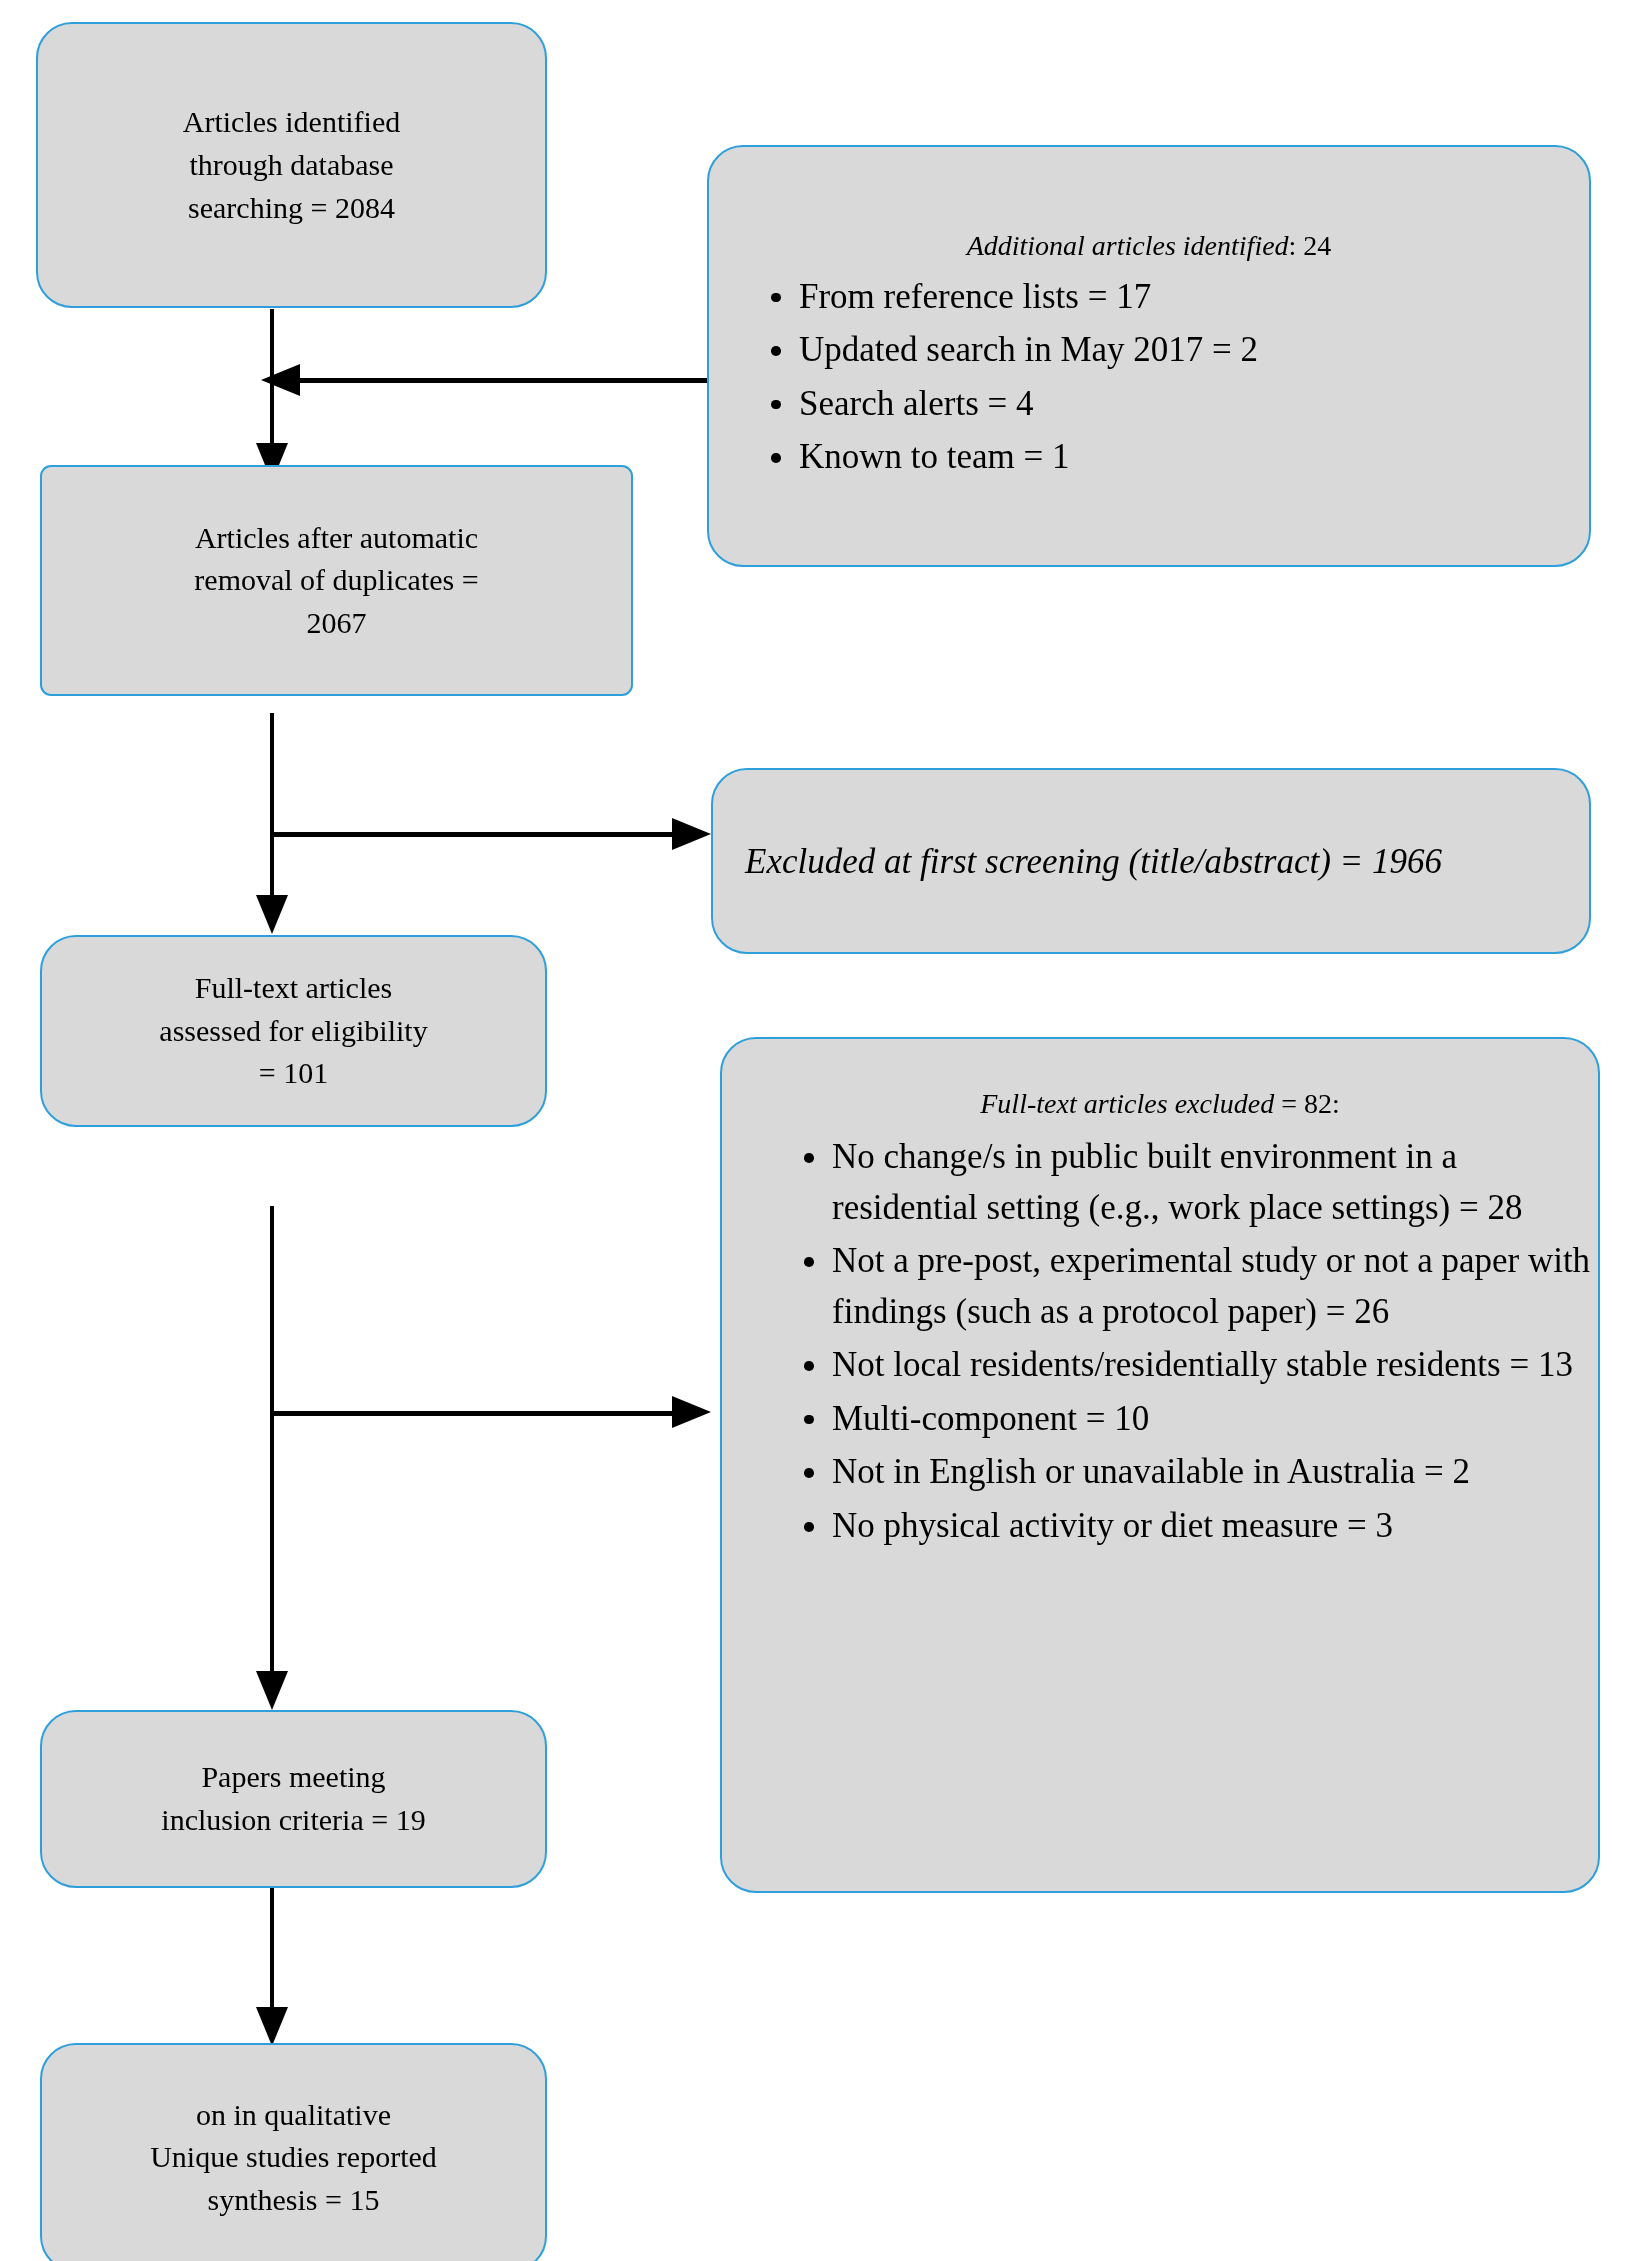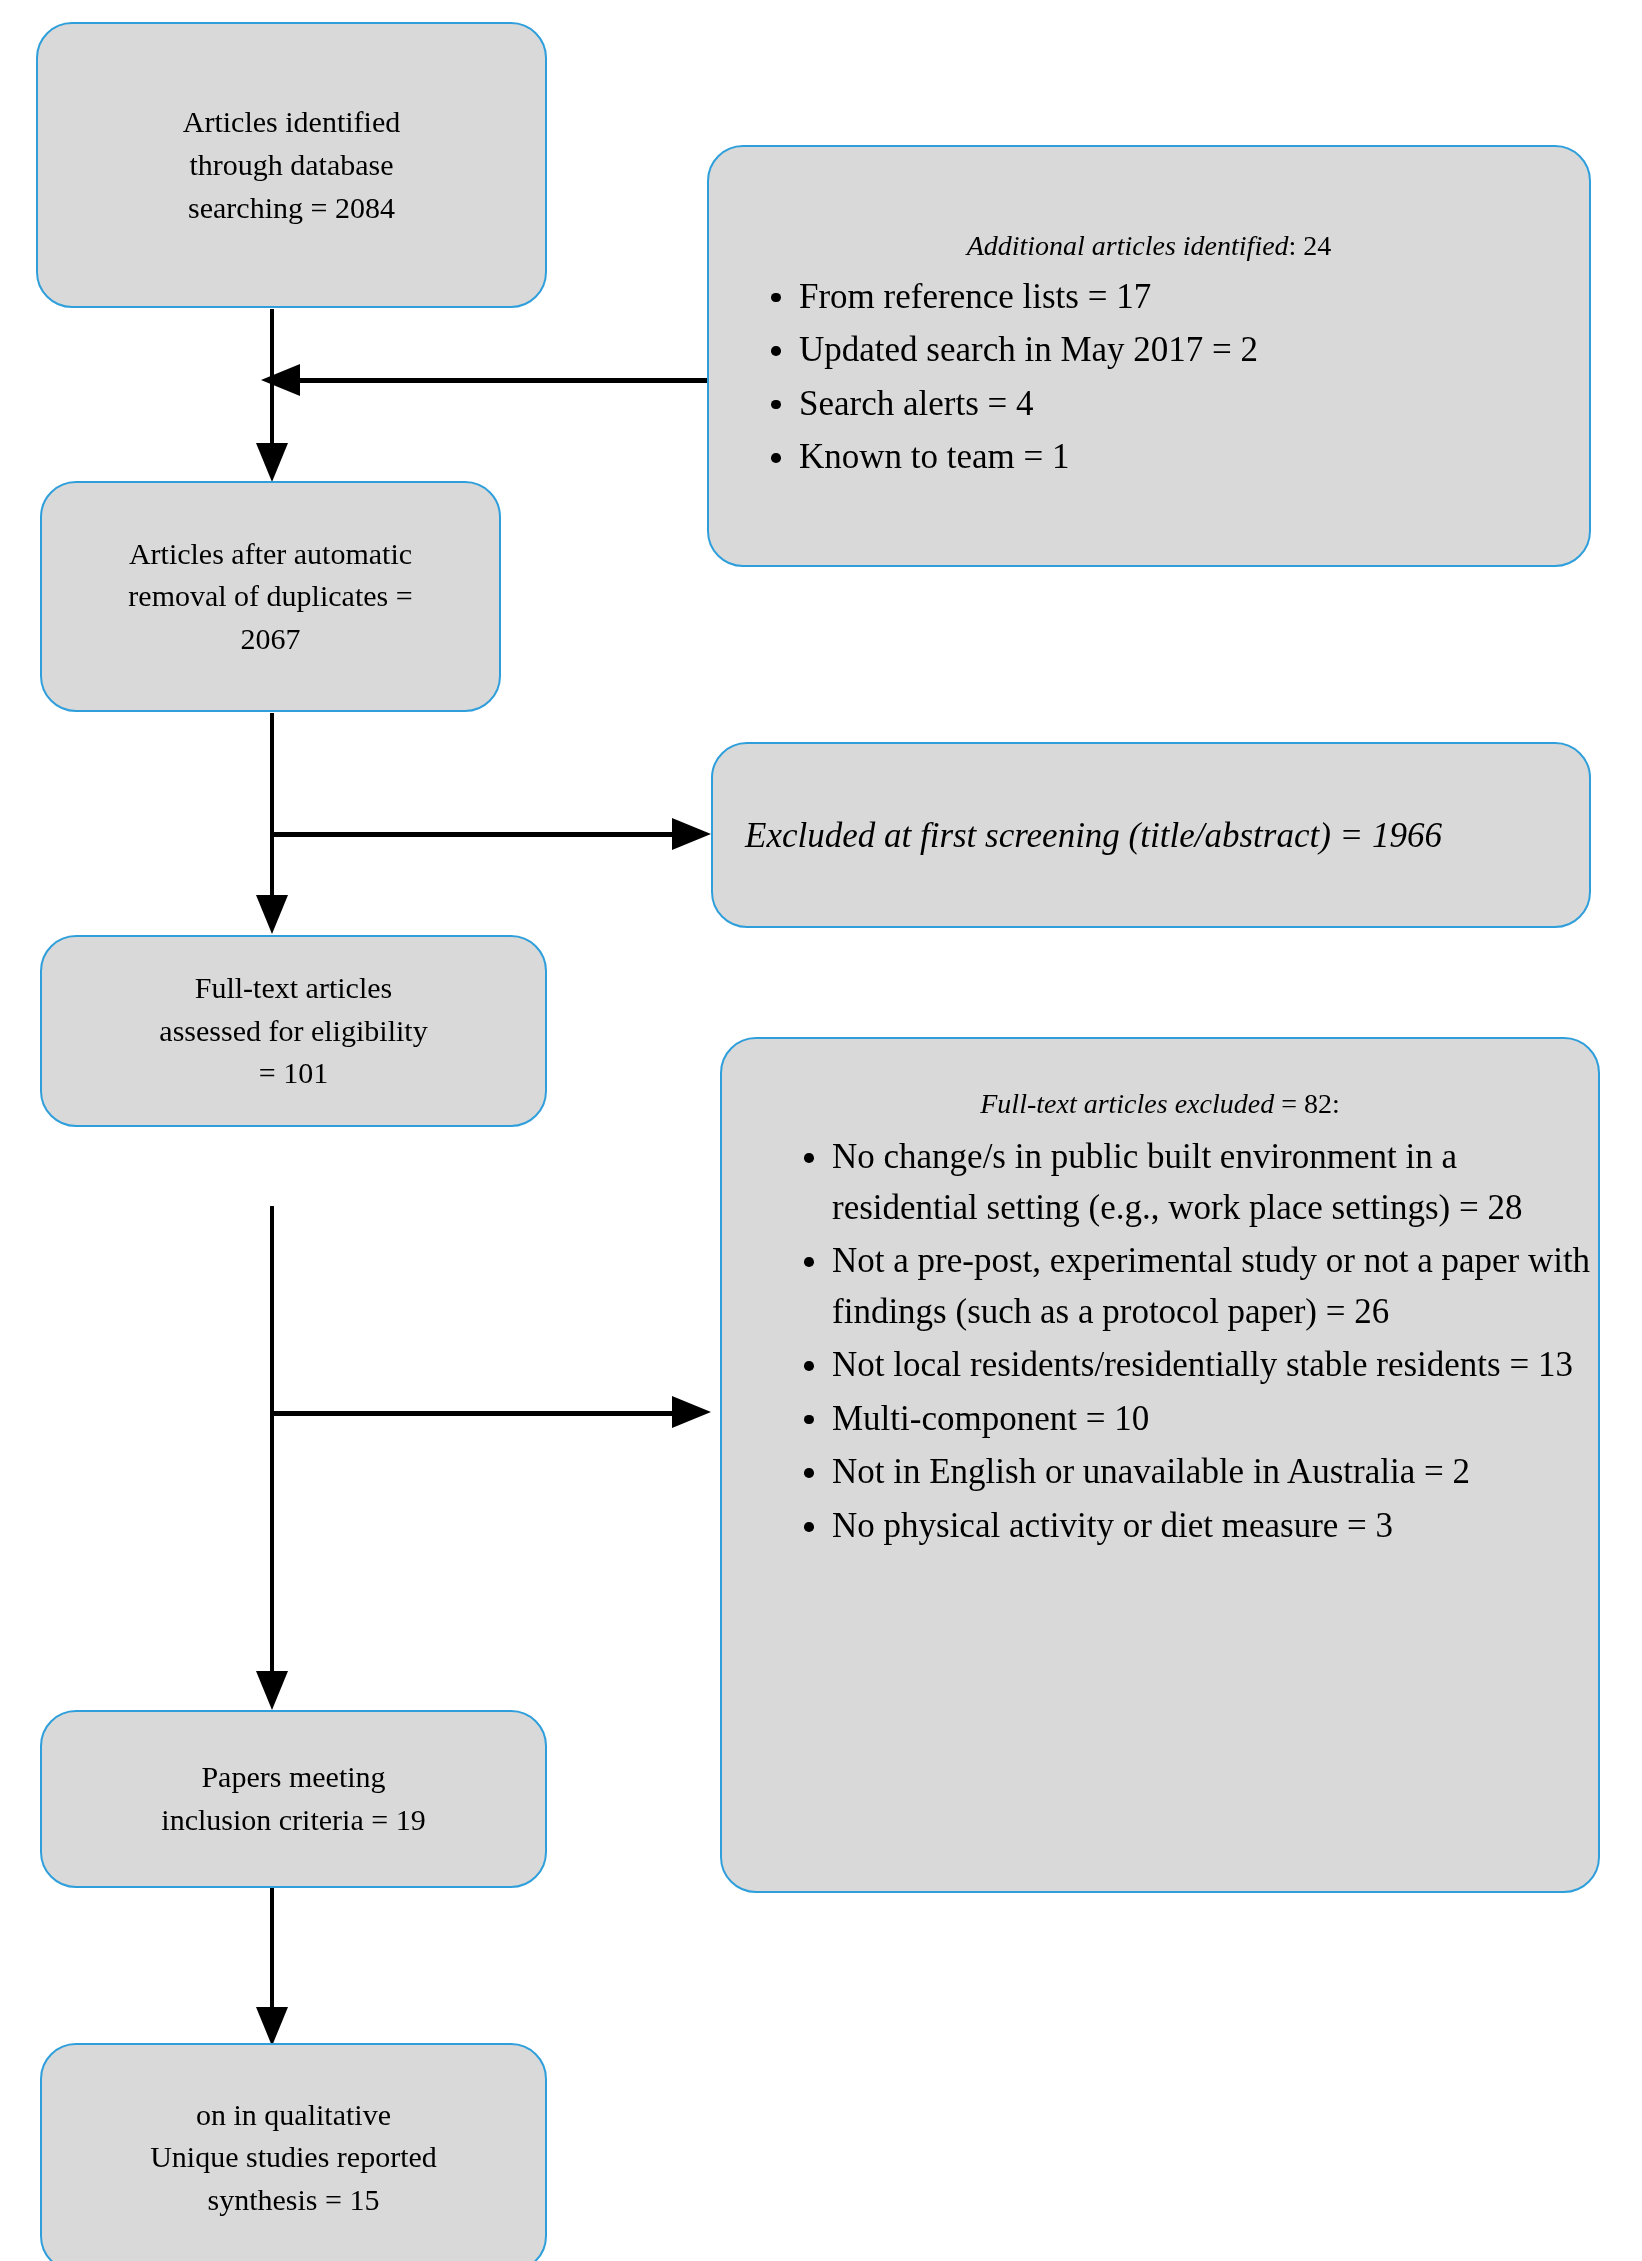--- a/index.html
+++ b/index.html
@@ -149,29 +149,29 @@
       <i>Additional articles identified</i><span>: 24</span>
     </div>
     <ul class="bullets" style="margin-top:6px; padding-left:60px;">
       <li>From reference lists = 17</li>
       <li>Updated search in May 2017 = 2</li>
       <li>Search alerts = 4</li>
       <li>Known to team = 1</li>
     </ul>
   </div>
 
-  <div class="node" style="left:40px; top:481px; width:461px; height:231px;">
+  <div class="node" style="left:40px; top:465px; width:593px; height:231px;border-radius:11px;">
     <div class="centered">
       <div>Articles after automatic</div>
       <div>removal of duplicates =</div>
       <div>2067</div>
     </div>
   </div>
 
-  <div class="node" style="left:711px; top:742px; width:880px; height:186px;">
+  <div class="node" style="left:711px; top:768px; width:880px; height:186px;">
     <div class="single-line">Excluded at first screening (title/abstract) = 1966</div>
   </div>
 
   <div class="node" style="left:40px; top:935px; width:507px; height:192px;">
     <div class="centered">
       <div>Full-text articles</div>
       <div>assessed for eligibility</div>
       <div>= 101</div>
     </div>
   </div>

